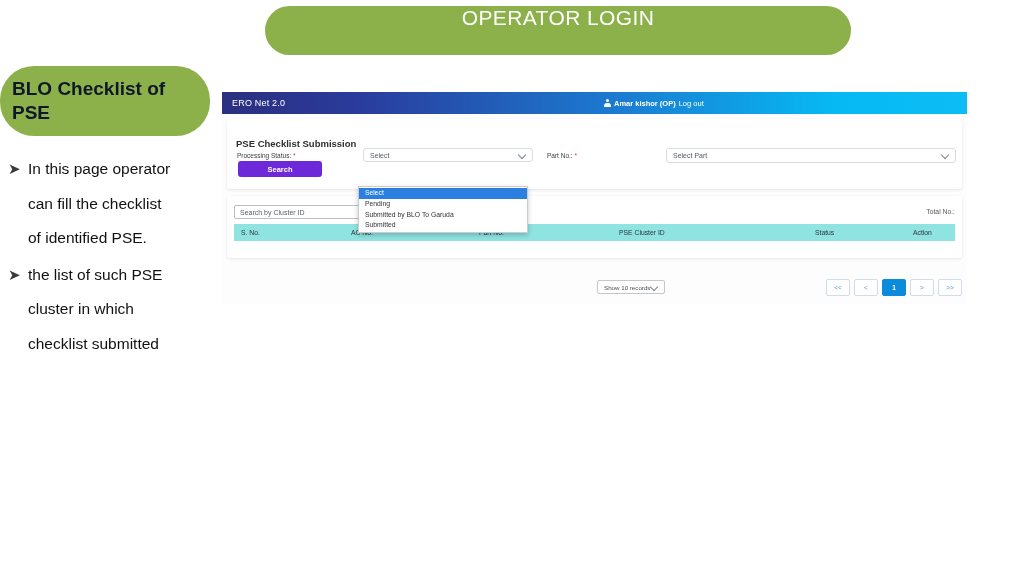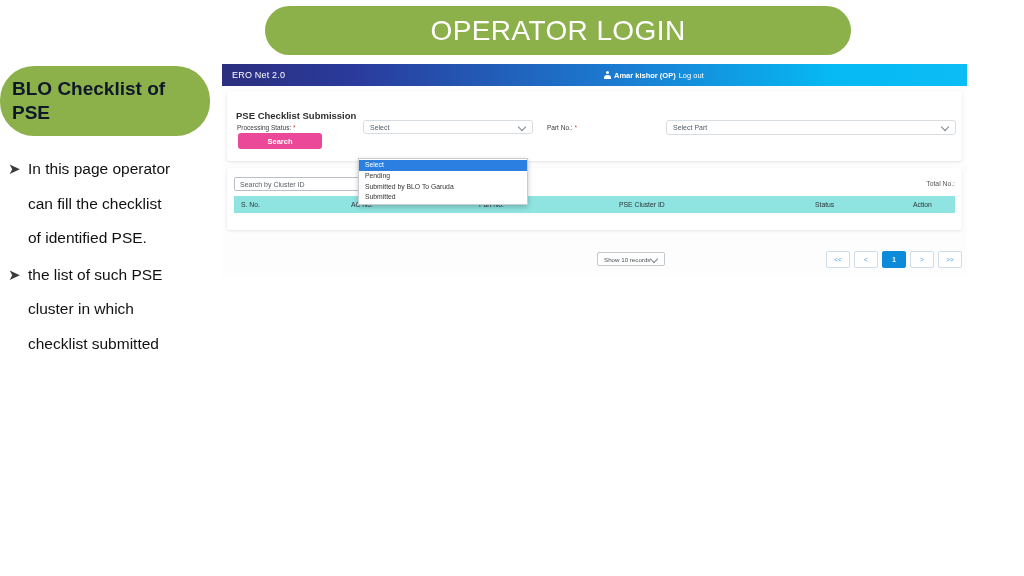--- a/index.html
+++ b/index.html
@@ -19,24 +19,24 @@
   
   .slide-title {
     position: absolute;
     left: 265px;
     top: 6px;
     width: 586px;
     height: 49px;
     background: #8cb04a;
     border-radius: 26px;
     display: flex;
-    align-items: center;
+    align-items: flex-start;
     justify-content: center;
     color: #ffffff;
-    font-size: 28px;
+    font-size: 21px;
     letter-spacing: 0.4px;
   }
 
   
   .left-badge {
     position: absolute;
     left: 0;
     top: 66px;
     width: 210px;
     height: 70px;
@@ -89,20 +89,21 @@
     height: 212px;
     background: #ffffff;
   }
 
   .app-header {
     position: relative;
     height: 22px;
     background: linear-gradient(90deg, #2b2f7e 0%, #2a3b9c 18%, #1a7fd4 55%, #06b9f2 82%, #0cbcf5 100%);
     display: flex;
     align-items: center;
+    margin-top: 28px;
   }
   .app-brand {
     color: #ffffff;
     font-size: 9px;
     margin-left: 10px;
     letter-spacing: 0.2px;
   }
   .app-user-area {
     position: absolute;
     left: 382px;
@@ -198,21 +199,21 @@
     border-bottom: 1.3px solid #7c838a;
     transform: rotate(45deg);
   }
 
   .search-btn {
     position: absolute;
     left: 11px;
     top: 42px;
     width: 84px;
     height: 16px;
-    background: #ec4899;
+    background: #6d28d9;
     border-radius: 3px;
     border: none;
     color: #ffffff;
     font-size: 7.5px;
     font-weight: bold;
     display: flex;
     align-items: center;
     justify-content: center;
     font-family: "Liberation Sans", sans-serif;
   }

